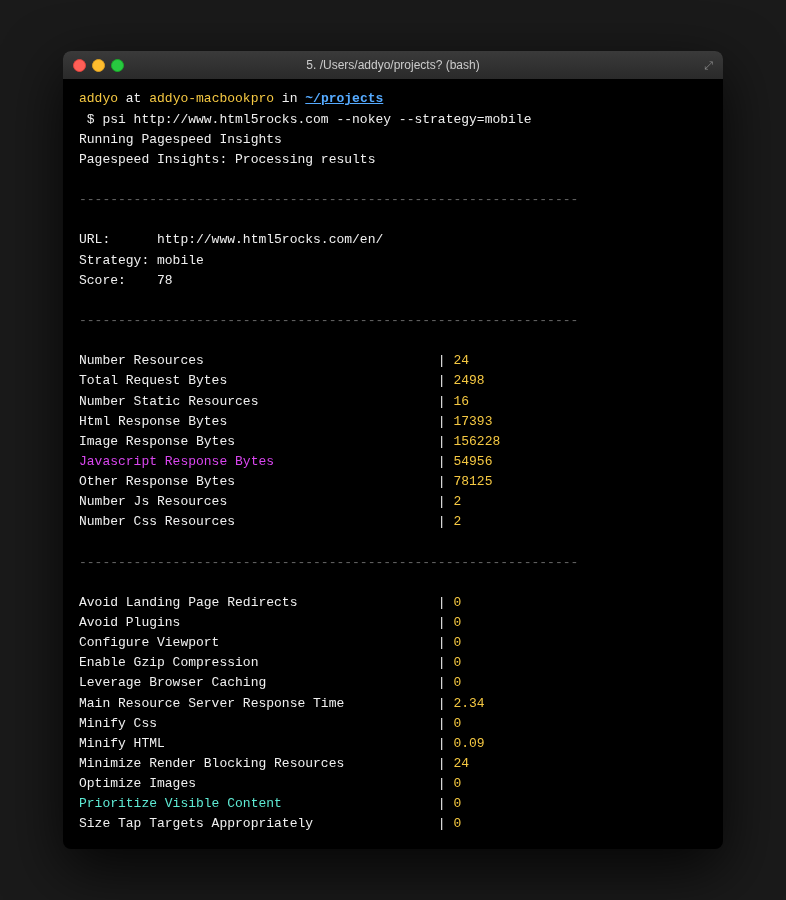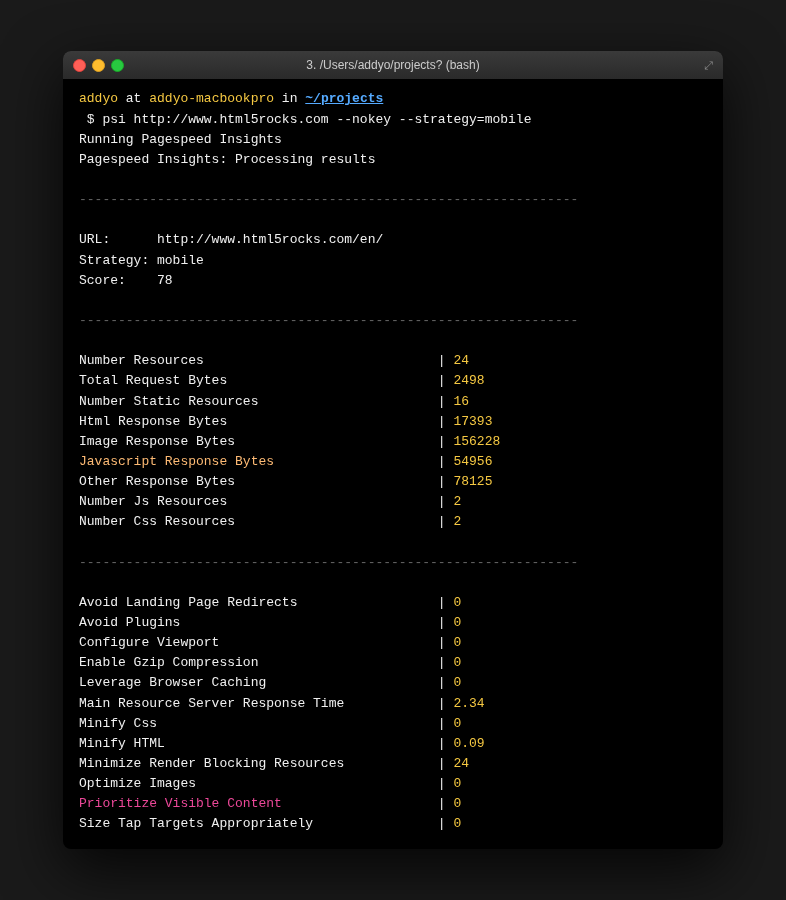--- a/index.html
+++ b/index.html
@@ -98,21 +98,21 @@
 </head>
 <body>
 
 <div class="window">
   <div class="title-bar">
     <div class="title-bar-buttons">
       <div class="btn-close"></div>
       <div class="btn-minimize"></div>
       <div class="btn-maximize"></div>
     </div>
-    <div class="title-bar-title">3. /Users/addyo/projects? (bash)</div>
+    <div class="title-bar-title">5. /Users/addyo/projects? (bash)</div>
     <div class="title-bar-expand">⤢</div>
   </div>
 
   <div class="terminal-body">
 
     <span class="line"><span class="prompt-user">addyo</span><span class="prompt-at"> at </span><span class="prompt-host">addyo-macbookpro</span><span class="prompt-in"> in </span><span class="prompt-dir">~/projects</span></span>
     <span class="line"><span class="prompt-dollar"> $ </span><span class="prompt-cmd">psi http://www.html5rocks.com --nokey --strategy=mobile</span></span>
 
     <div id="output-lines">
         <span class="line">Running Pagespeed Insights</span>
@@ -124,34 +124,34 @@
         <span class="line" style="color: rgb(240, 240, 240);">Strategy: mobile</span>
         <span class="line" style="color: rgb(240, 240, 240);">Score:    78</span>
         <span class="line">&nbsp;</span>
         <span class="line" style="color: rgb(102, 102, 102);">----------------------------------------------------------------</span>
         <span class="line">&nbsp;</span>
         <span class="line"><span style="color:#f0f0f0">Number Resources                              </span><span style="color:#f0f0f0">| </span><span style="color:#f5c842">24</span></span>
         <span class="line"><span style="color:#f0f0f0">Total Request Bytes                           </span><span style="color:#f0f0f0">| </span><span style="color:#f5c842">2498</span></span>
         <span class="line"><span style="color:#f0f0f0">Number Static Resources                       </span><span style="color:#f0f0f0">| </span><span style="color:#f5c842">16</span></span>
         <span class="line"><span style="color:#f0f0f0">Html Response Bytes                           </span><span style="color:#f0f0f0">| </span><span style="color:#f5c842">17393</span></span>
         <span class="line"><span style="color:#f0f0f0">Image Response Bytes                          </span><span style="color:#f0f0f0">| </span><span style="color:#f5c842">156228</span></span>
-        <span class="line"><span style="color:#fdba74">Javascript Response Bytes                     </span><span style="color:#f0f0f0">| </span><span style="color:#f5c842">54956</span></span>
+        <span class="line"><span style="color:#d946ef">Javascript Response Bytes                     </span><span style="color:#f0f0f0">| </span><span style="color:#f5c842">54956</span></span>
         <span class="line"><span style="color:#f0f0f0">Other Response Bytes                          </span><span style="color:#f0f0f0">| </span><span style="color:#f5c842">78125</span></span>
         <span class="line"><span style="color:#f0f0f0">Number Js Resources                           </span><span style="color:#f0f0f0">| </span><span style="color:#f5c842">2</span></span>
         <span class="line"><span style="color:#f0f0f0">Number Css Resources                          </span><span style="color:#f0f0f0">| </span><span style="color:#f5c842">2</span></span>
         <span class="line">&nbsp;</span>
         <span class="line" style="color: rgb(102, 102, 102);">----------------------------------------------------------------</span>
         <span class="line">&nbsp;</span>
         <span class="line"><span style="color:#f0f0f0">Avoid Landing Page Redirects                  </span><span style="color:#f0f0f0">| </span><span style="color:#f5c842">0</span></span>
         <span class="line"><span style="color:#f0f0f0">Avoid Plugins                                 </span><span style="color:#f0f0f0">| </span><span style="color:#f5c842">0</span></span>
         <span class="line"><span style="color:#f0f0f0">Configure Viewport                            </span><span style="color:#f0f0f0">| </span><span style="color:#f5c842">0</span></span>
         <span class="line"><span style="color:#f0f0f0">Enable Gzip Compression                       </span><span style="color:#f0f0f0">| </span><span style="color:#f5c842">0</span></span>
         <span class="line"><span style="color:#f0f0f0">Leverage Browser Caching                      </span><span style="color:#f0f0f0">| </span><span style="color:#f5c842">0</span></span>
         <span class="line"><span style="color:#f0f0f0">Main Resource Server Response Time            </span><span style="color:#f0f0f0">| </span><span style="color:#f5c842">2.34</span></span>
         <span class="line"><span style="color:#f0f0f0">Minify Css                                    </span><span style="color:#f0f0f0">| </span><span style="color:#f5c842">0</span></span>
         <span class="line"><span style="color:#f0f0f0">Minify HTML                                   </span><span style="color:#f0f0f0">| </span><span style="color:#f5c842">0.09</span></span>
         <span class="line"><span style="color:#f0f0f0">Minimize Render Blocking Resources            </span><span style="color:#f0f0f0">| </span><span style="color:#f5c842">24</span></span>
         <span class="line"><span style="color:#f0f0f0">Optimize Images                               </span><span style="color:#f0f0f0">| </span><span style="color:#f5c842">0</span></span>
-        <span class="line"><span style="color:#ec4899">Prioritize Visible Content                    </span><span style="color:#f0f0f0">| </span><span style="color:#f5c842">0</span></span>
+        <span class="line"><span style="color:#5eead4">Prioritize Visible Content                    </span><span style="color:#f0f0f0">| </span><span style="color:#f5c842">0</span></span>
         <span class="line"><span style="color:#f0f0f0">Size Tap Targets Appropriately                </span><span style="color:#f0f0f0">| </span><span style="color:#f5c842">0</span></span>
       </div>
   </div>
 </div>
 
 </body></html>

